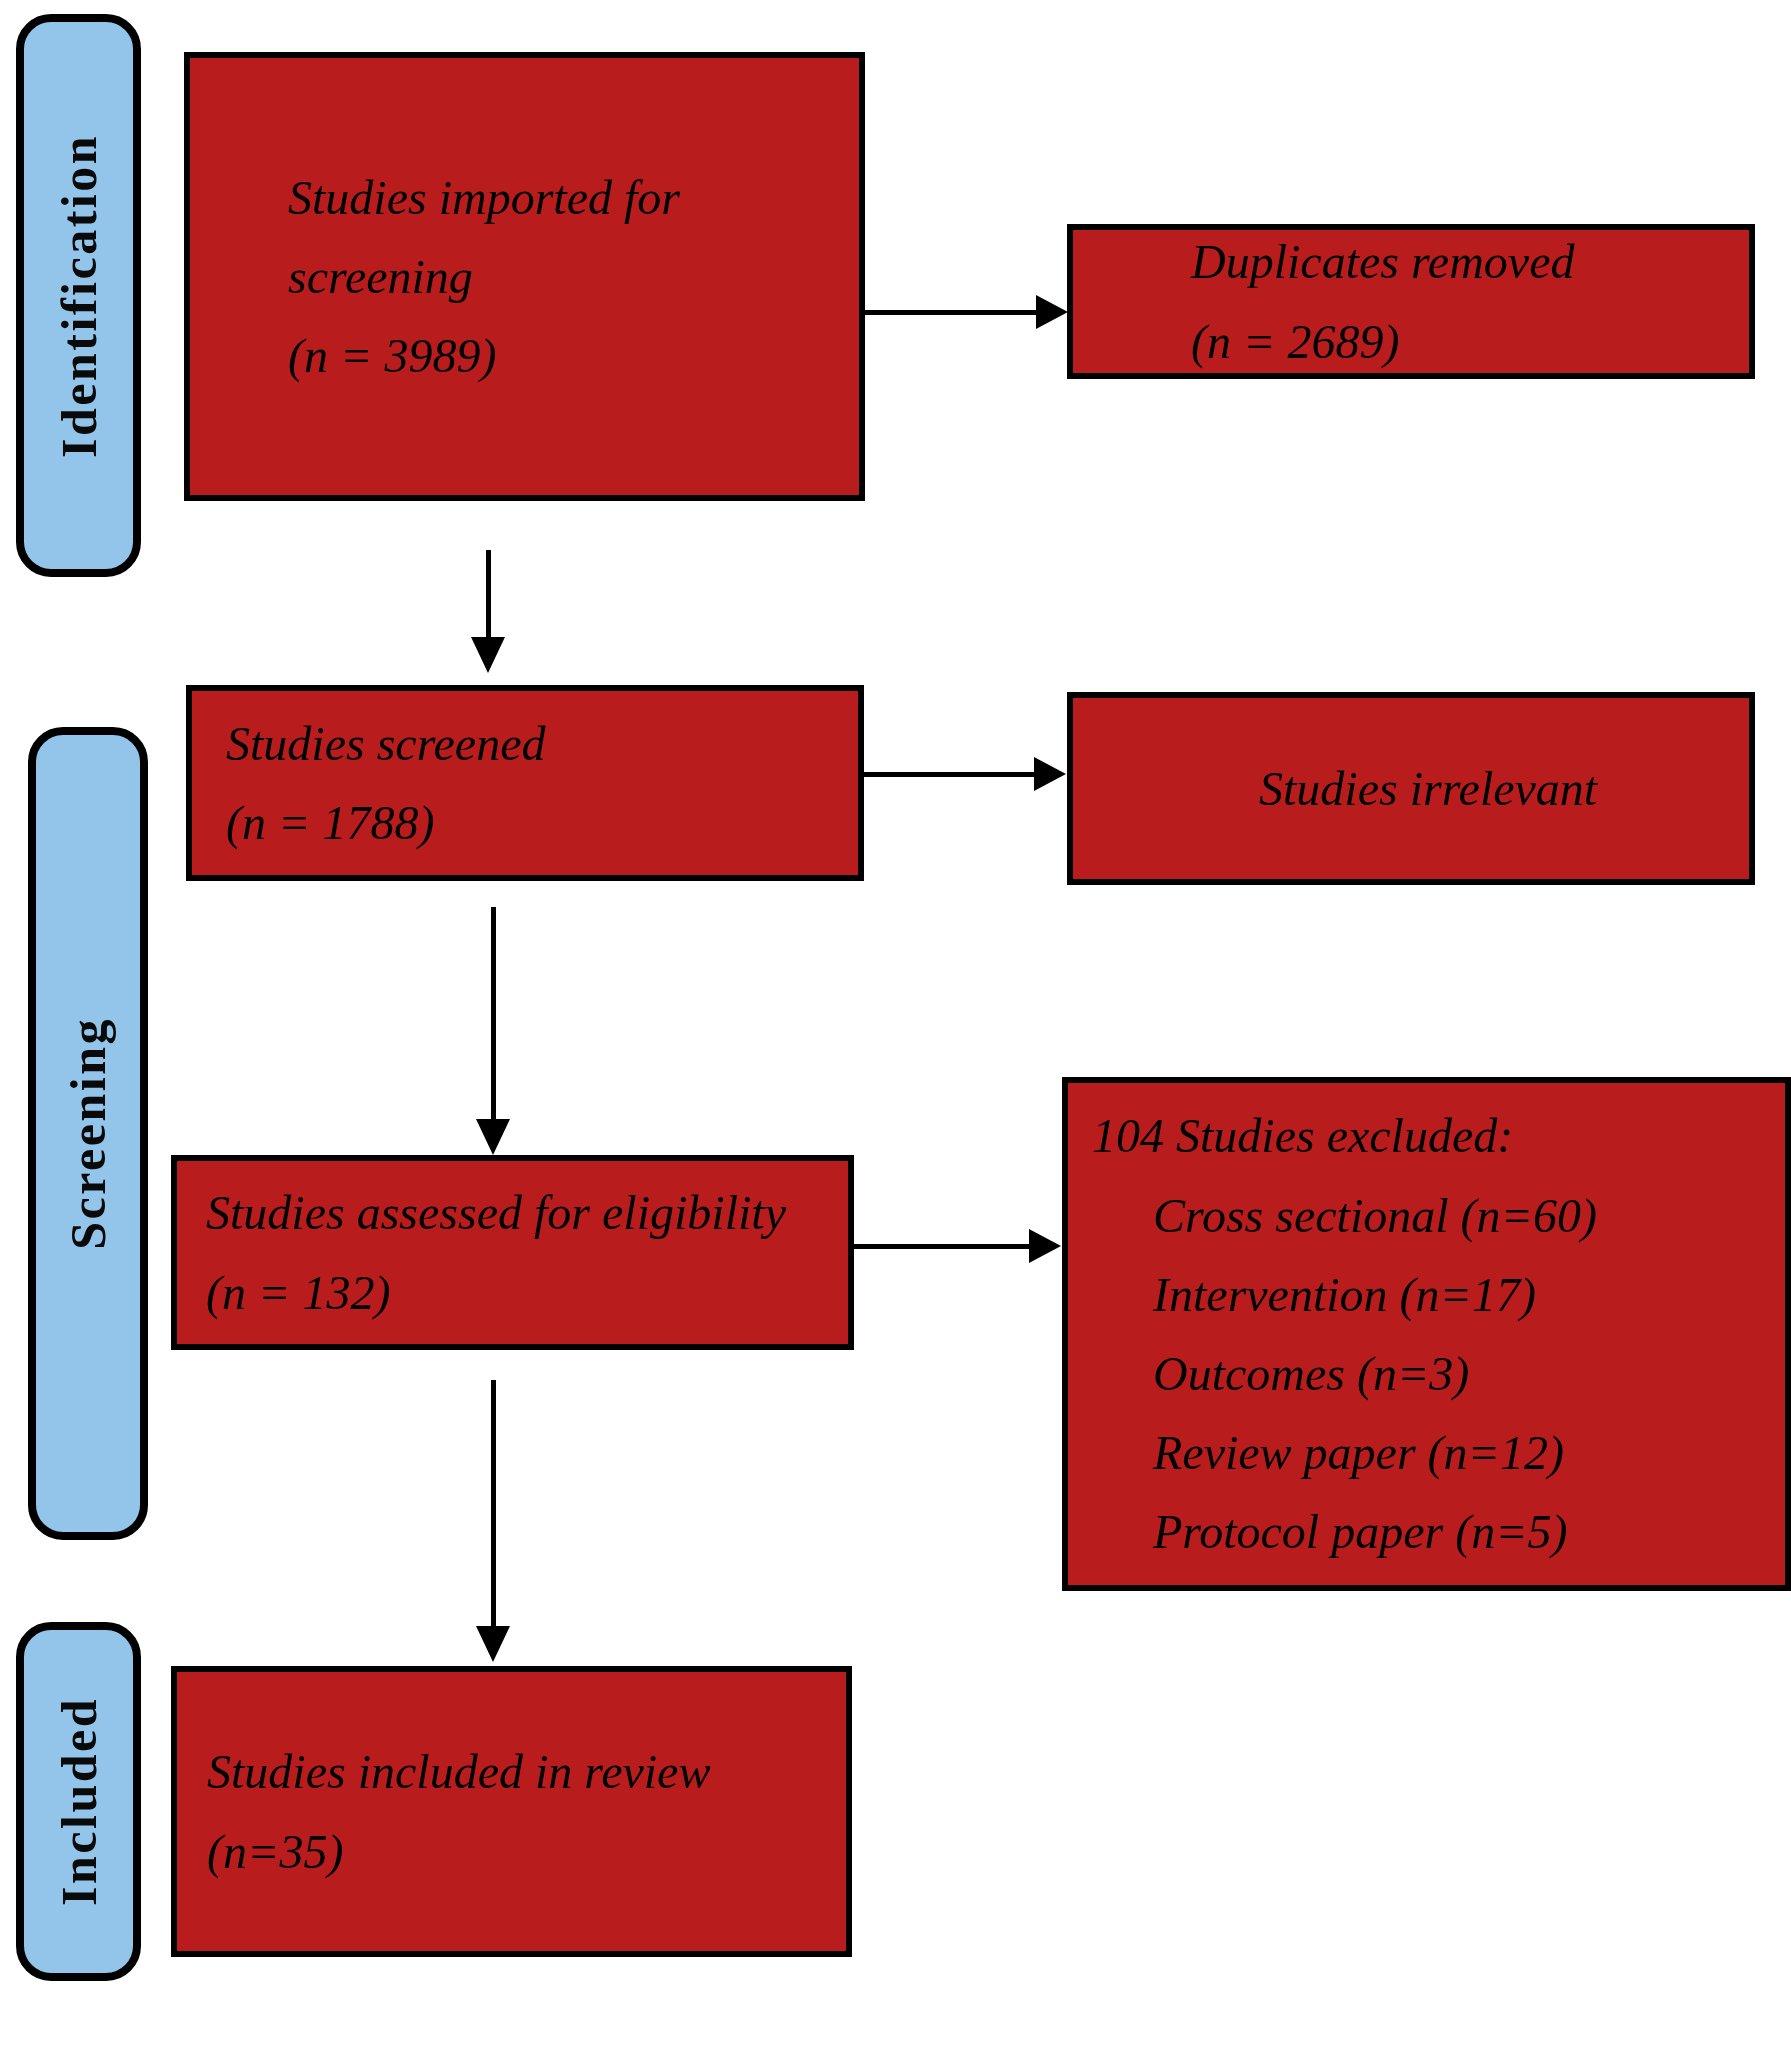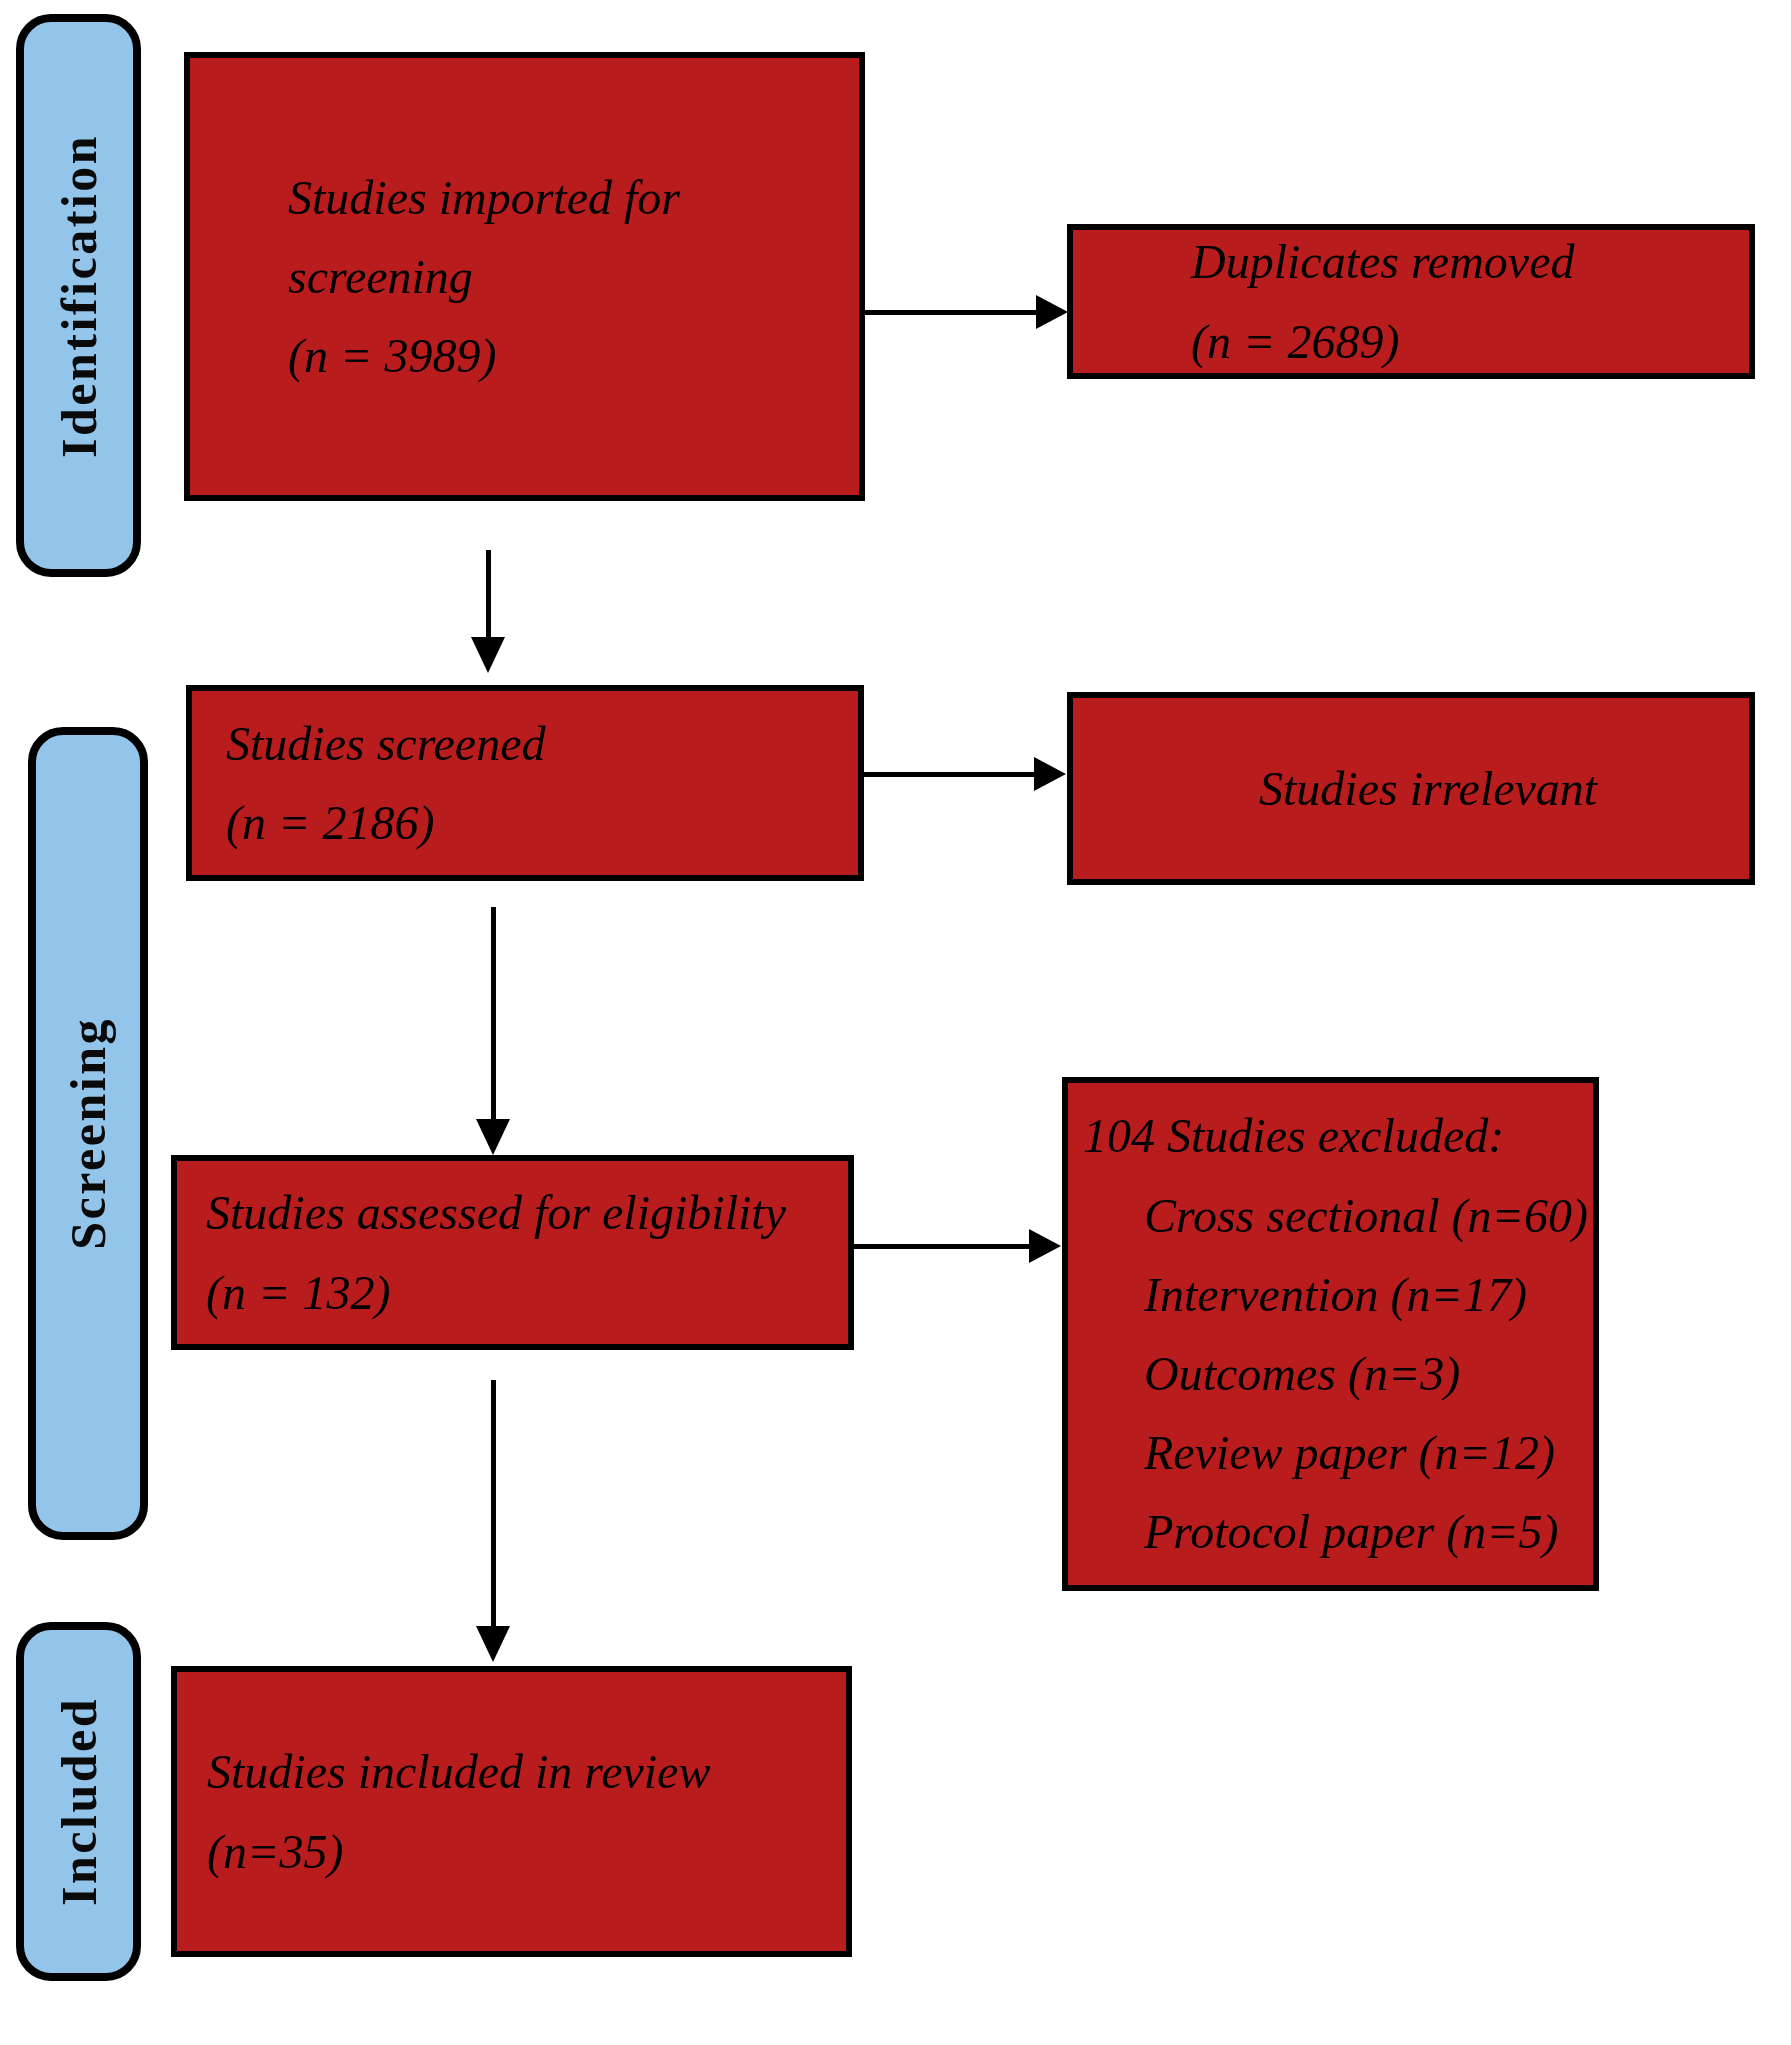--- a/index.html
+++ b/index.html
@@ -53,21 +53,21 @@
     color: #000000;
     font-style: italic;
   }
   .flow-box .line { white-space: nowrap; }
 
   #box-imported   { left: 184px;  top: 52px;  width: 681px; height: 449px;  padding-left: 98px; }
   #box-duplicates { left: 1067px; top: 224px;  width: 688px; height: 155px;  padding-left: 118px; }
   #box-screened   { left: 186px;  top: 685px; width: 678px; height: 196px;  padding-left: 34px; }
   #box-irrelevant { left: 1067px; top: 692px; width: 688px; height: 193px;  padding-left: 186px; }
   #box-assessed   { left: 171px;  top: 1155px; width: 683px; height: 195px;  padding-left: 29px; }
-  #box-excluded   { left: 1062px; top: 1077px; width: 537px; height: 514px; padding-left: 15px; }
+  #box-excluded   { left: 1062px; top: 1077px; width: 729px; height: 514px; padding-left: 24px; }
   #box-included   { left: 171px;  top: 1666px; width: 681px; height: 291px;  padding-left: 30px; }
 
   #box-excluded .excluded-item { padding-left: 61px; }
 
   
   .arrow-line-h { position: absolute; height: 4.5px; background: #000000; }
   .arrow-line-v { position: absolute; width: 4.5px;  background: #000000; }
   .arrow-head-right {
     position: absolute; width: 0; height: 0;
     border-top: 17px solid transparent;
@@ -114,21 +114,21 @@
     <div class="line">(n = 3989)</div>
   </div>
 
   <div class="flow-box" id="box-duplicates">
     <div class="line">Duplicates removed</div>
     <div class="line">(n = 2689)</div>
   </div>
 
   <div class="flow-box" id="box-screened">
     <div class="line">Studies screened</div>
-    <div class="line">(n = 2186)</div>
+    <div class="line">(n = 1788)</div>
   </div>
 
   <div class="flow-box" id="box-irrelevant">
     <div class="line">Studies irrelevant</div>
   </div>
 
   <div class="flow-box" id="box-assessed">
     <div class="line">Studies assessed for eligibility</div>
     <div class="line">(n = 132)</div>
   </div>

